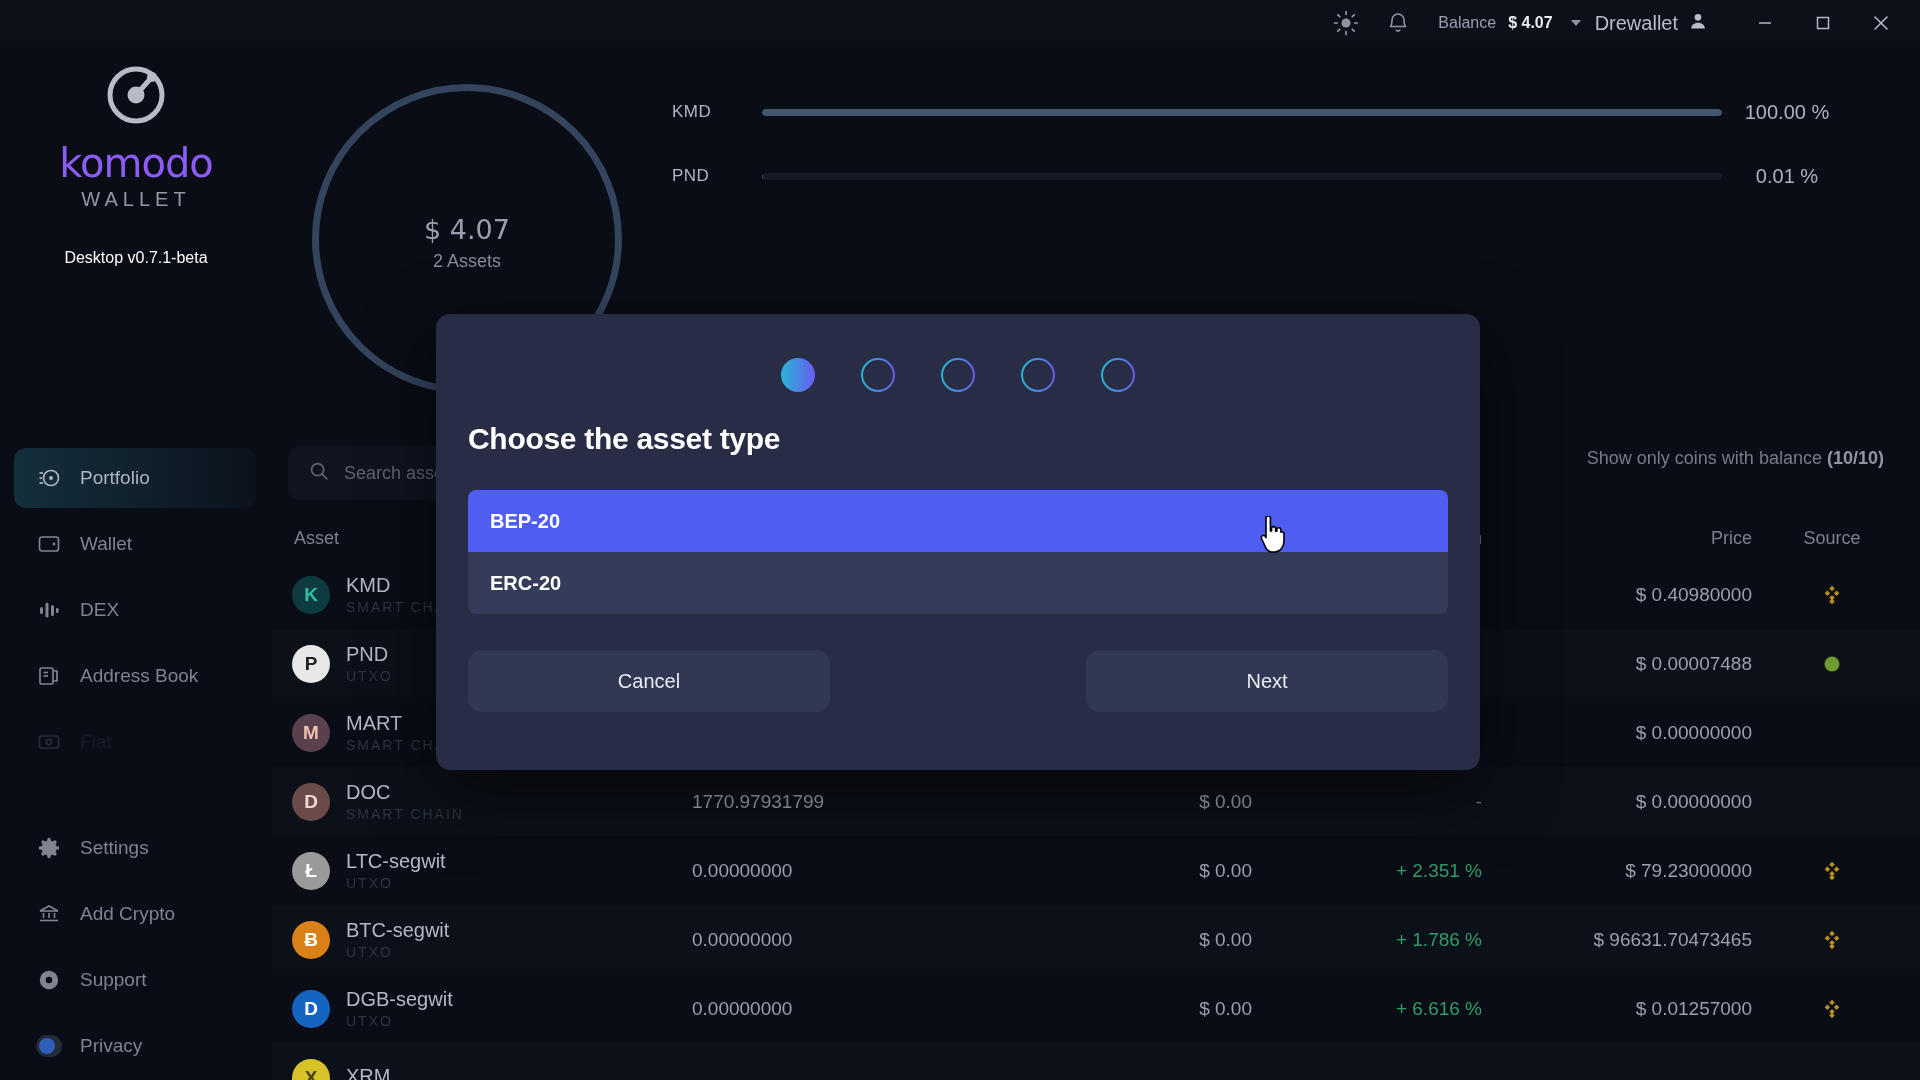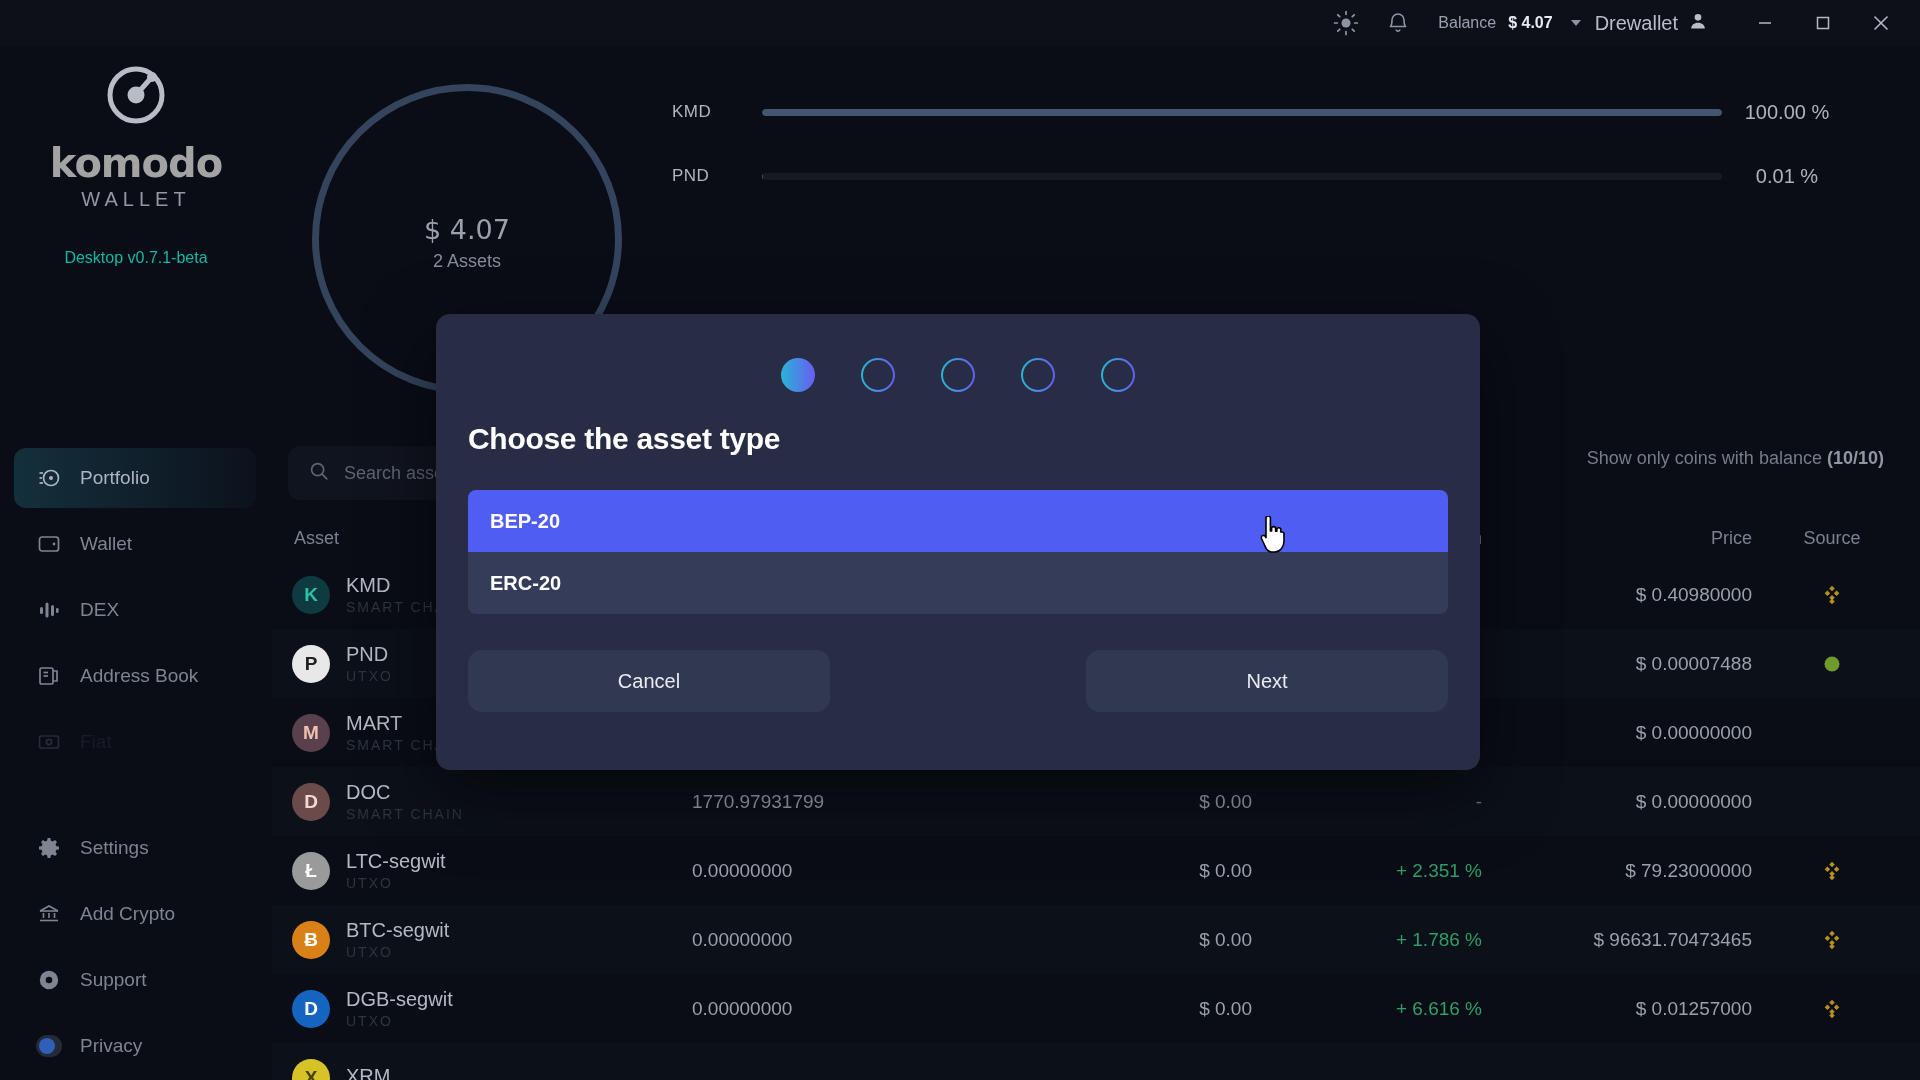--- a/index.html
+++ b/index.html
@@ -43,26 +43,26 @@
   }
 
   
   .sidebar{
     position:absolute; top:0; left:0; width:272px; height:1080px;
     background:#0a0d16; z-index:20;
   }
   .logo-wrap{ padding-top:56px; display:flex; flex-direction:column; align-items:center; }
   .logo-mark{ width:74px; height:74px; }
   .logo-name{
-    font-size:40px; letter-spacing:-1px; color:#a3a3a3; margin-top:10px;
-    font-family:"DejaVu Sans", sans-serif; font-weight:700;
+    font-size:40px; letter-spacing:-1px; color:#8b5cf6; margin-top:10px;
+    font-family:"DejaVu Sans", sans-serif; font-weight:400;
   }
   .logo-sub{ font-size:20px; letter-spacing:5px; color:#9297a3; margin-top:2px; }
   .version{
-    margin-top:38px; text-align:center; font-size:16px; color:#14b8a6;
+    margin-top:38px; text-align:center; font-size:16px; color:#ffffff;
   }
 
   .nav{ position:absolute; top:448px; left:0; width:272px; }
   .nav-item{
     display:flex; align-items:center; gap:18px; height:60px;
     padding-left:22px; margin:0 16px 6px 14px; border-radius:12px;
     color:#7e8492; font-size:19px;
   }
   .nav-item .ic{ width:26px; height:26px; display:flex; align-items:center; justify-content:center; }
   .nav-item.active{

